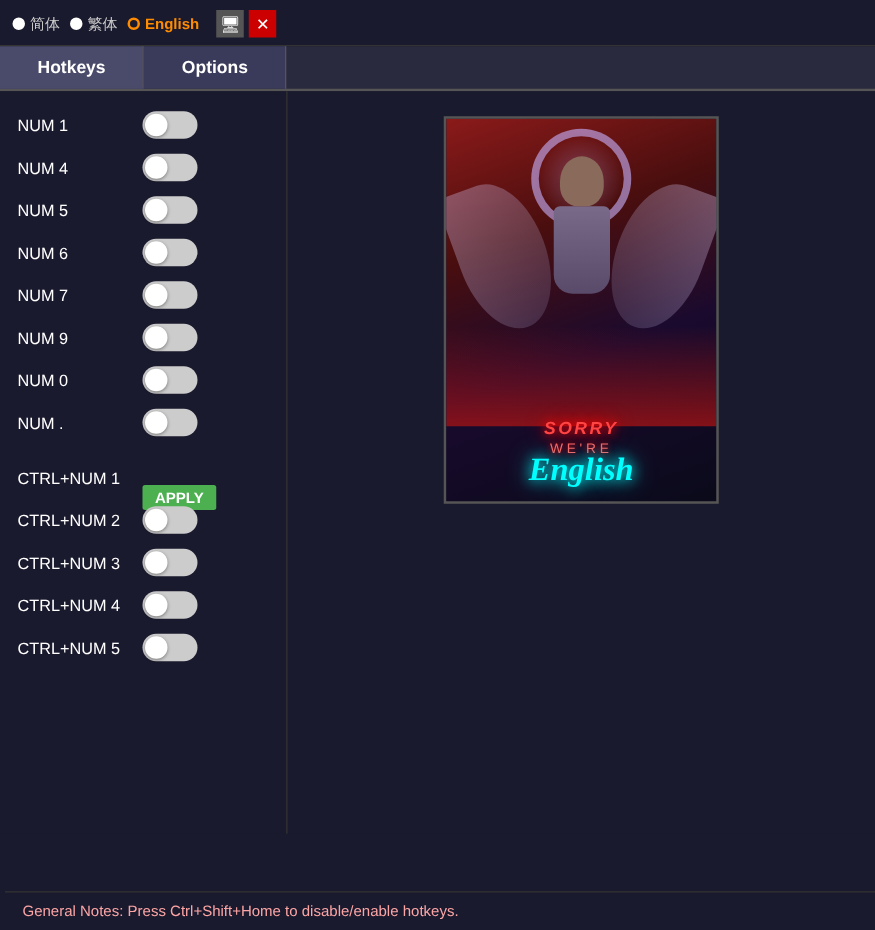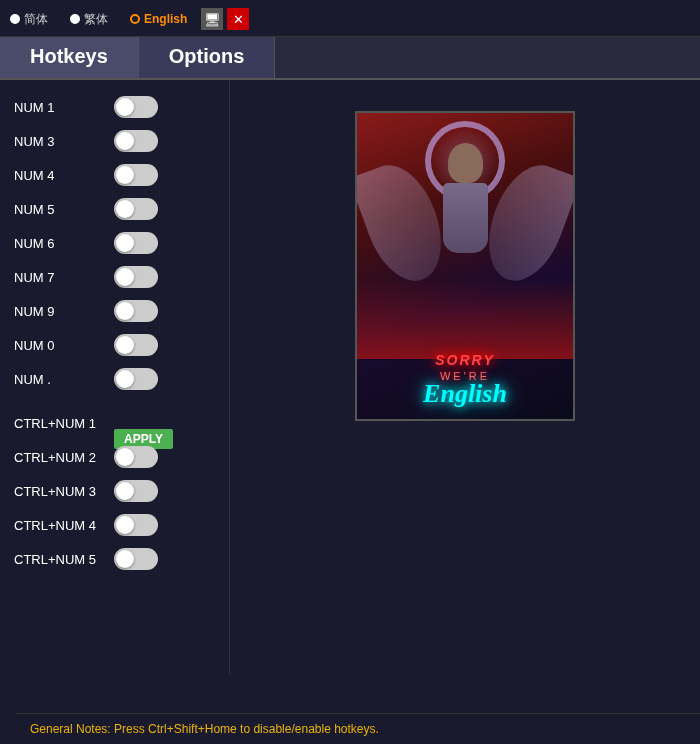--- a/index.html
+++ b/index.html
@@ -32,21 +32,21 @@
       font-weight: bold;
       line-height: 1.3;
     }
     .trainer-version {
       color: #ffffff;
       font-size: 12px;
     }
     .lang-options {
       display: flex;
       align-items: center;
-      gap: 22px;
+      gap: 8px;
     }
     .lang-option {
       display: flex;
       align-items: center;
       gap: 4px;
       cursor: pointer;
       font-size: 12px;
     }
     .radio-dot {
       width: 10px;
@@ -95,21 +95,21 @@
 
     
     .tab-bar {
       display: flex;
       background: #2a2a3e;
       border-bottom: 2px solid #555;
     }
     .tab {
       padding: 8px 30px;
       cursor: pointer;
-      font-size: 20px;
+      font-size: 14px;
       font-weight: bold;
       color: #ffffff;
       background: #3a3a5a;
       border-right: 1px solid #555;
     }
     .tab.active {
       background: #4a4a6a;
       border-bottom: 2px solid #4a4a6a;
     }
 
@@ -175,21 +175,20 @@
       margin-top: 32px;
     }
 
     
     .art-panel {
       flex: 1;
       display: flex;
       align-items: flex-start;
       justify-content: center;
       padding: 20px;
-      margin-top: 11px;
     }
     .game-cover {
       width: 220px;
       height: 310px;
       position: relative;
       overflow: hidden;
       border: 2px solid #555;
     }
     .cover-bg {
       width: 100%;
@@ -296,24 +295,24 @@
       display: block;
       margin-top: -4px;
     }
 
     
     .footer {
       background: #1a1a2e;
       border-top: 1px solid #333;
       padding: 8px 14px;
       font-size: 12px;
-      color: #eab308;
+      color: #fca5a5;
       position: absolute;
       bottom: 0;
-      left: 16px;
+      left: 4px;
       right: 0;
     }
   </style>
 </head>
 <body>
 
 <div class="title-bar">
   <div style="display:flex; align-items:center; gap:14px;">
     <div class="lang-options">
       <div class="lang-option">
@@ -348,28 +347,20 @@
     <div class="hotkey-row">
       <span class="hotkey-label">NUM 1</span>
       <div class="toggle-switch">
         <div class="toggle-track">
             <div class="toggle-thumb"></div>
           </div>
       </div>
     </div>
 
 
-    <div class="hotkey-row">
-      <span class="hotkey-label">NUM 3</span>
-      <div class="toggle-switch">
-        <div class="toggle-track">
-            <div class="toggle-thumb"></div>
-          </div>
-      </div>
-    </div>
 
     <div class="hotkey-row">
       <span class="hotkey-label">NUM 4</span>
       <div class="toggle-switch">
         <div class="toggle-track">
             <div class="toggle-thumb"></div>
           </div>
       </div>
     </div>
 

